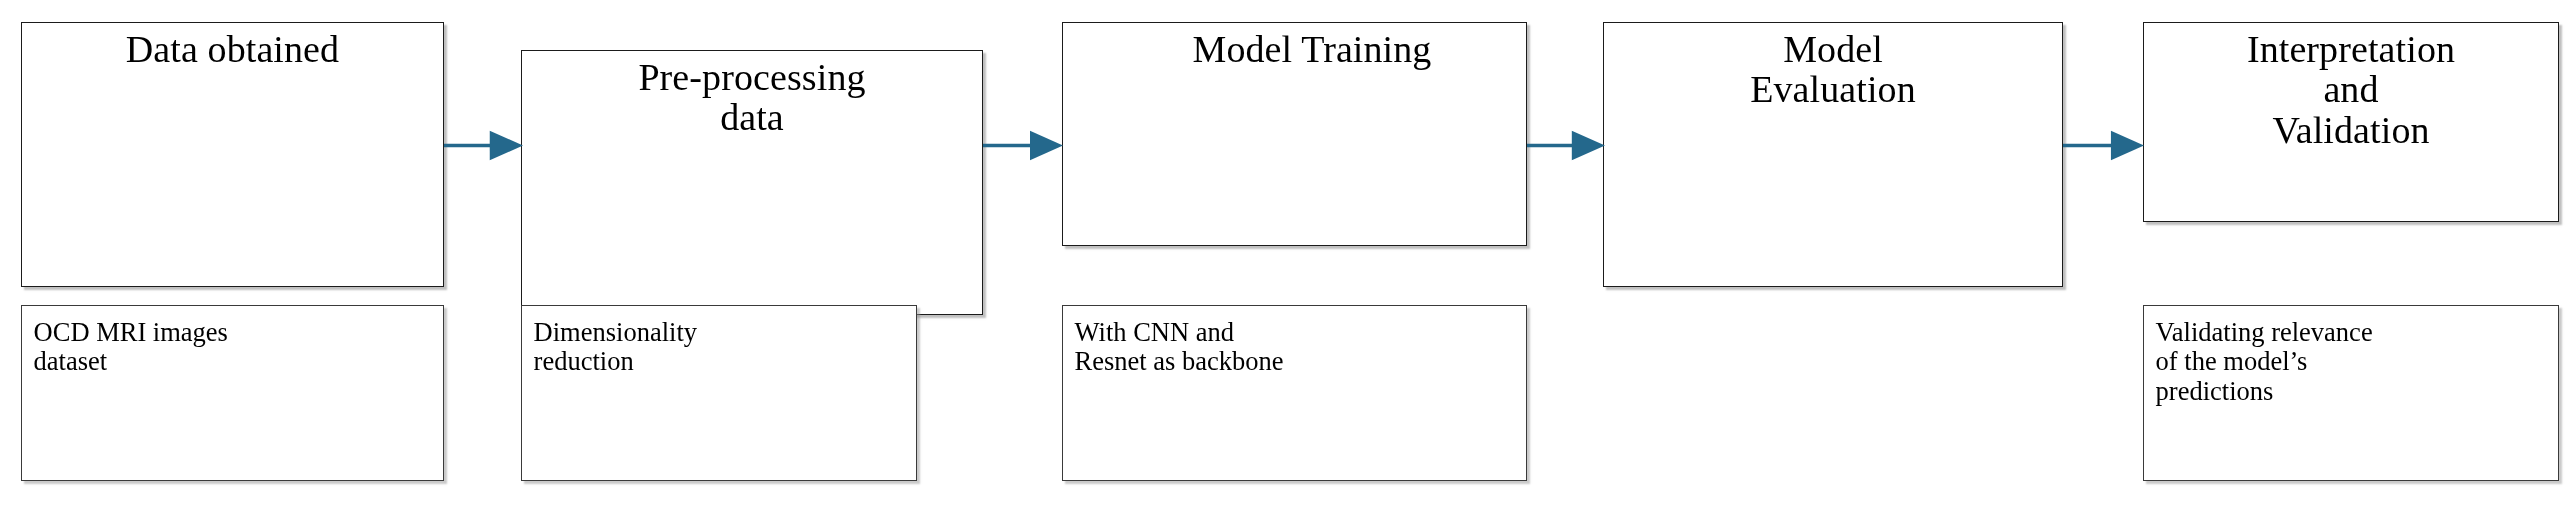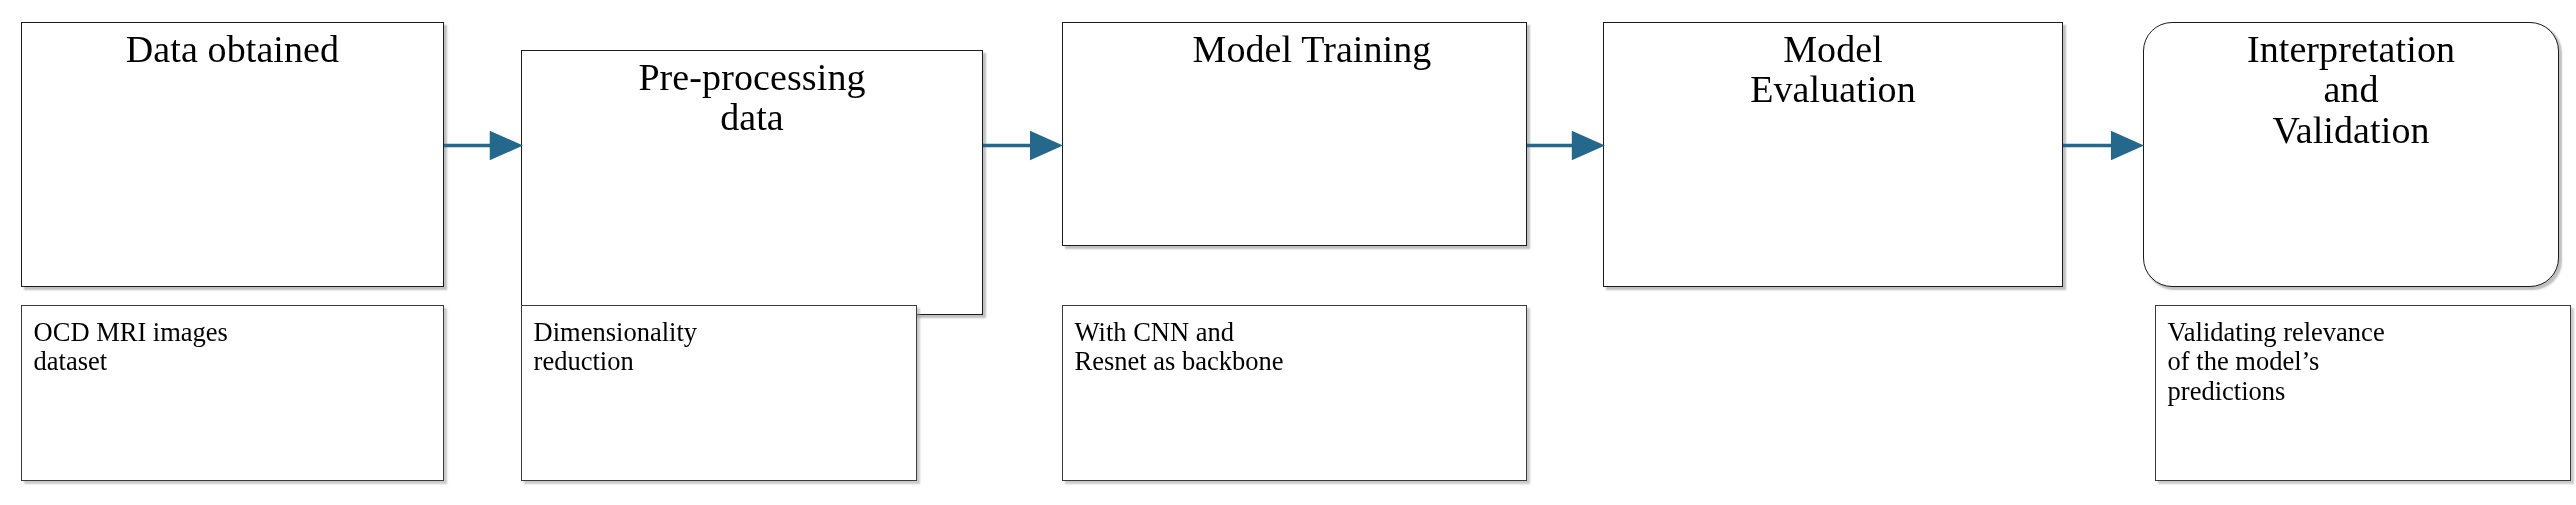--- a/index.html
+++ b/index.html
@@ -92,26 +92,26 @@
   <div class="caption-box" style="left:1062px; top:305px; width:465px; height:176px;">
     <span class="caption-text">With CNN and
 Resnet as backbone</span>
   </div>
 
   <div class="stage-box" style="left:1603px; top:21.6px; width:460px; height:265px;">
     <span class="stage-title">Model
 Evaluation</span>
   </div>
 
-  <div class="stage-box" style="left:2143px; top:21.6px; width:416px; height:265px;border-radius:29px;">
+  <div class="stage-box" style="left:2143px; top:21.6px; width:416px; height:200px;">
     <span class="stage-title">Interpretation
 and
 Validation</span>
   </div>
-  <div class="caption-box" style="left:2143px; top:305px; width:416px; height:176px;margin-left:12px;">
+  <div class="caption-box" style="left:2143px; top:305px; width:416px; height:176px;">
     <span class="caption-text">Validating relevance
 of the model’s
 predictions</span>
   </div>
 
   <div class="arrow" style="left:444px; top:129px; width:79px;">
     <svg viewBox="0 0 95 40" preserveAspectRatio="none">
       <line x1="0" y1="20" x2="58" y2="20" stroke="#24688C" stroke-width="4"></line>
       <polygon points="55,2 95,20 55,38" fill="#24688C"></polygon>
     </svg>

